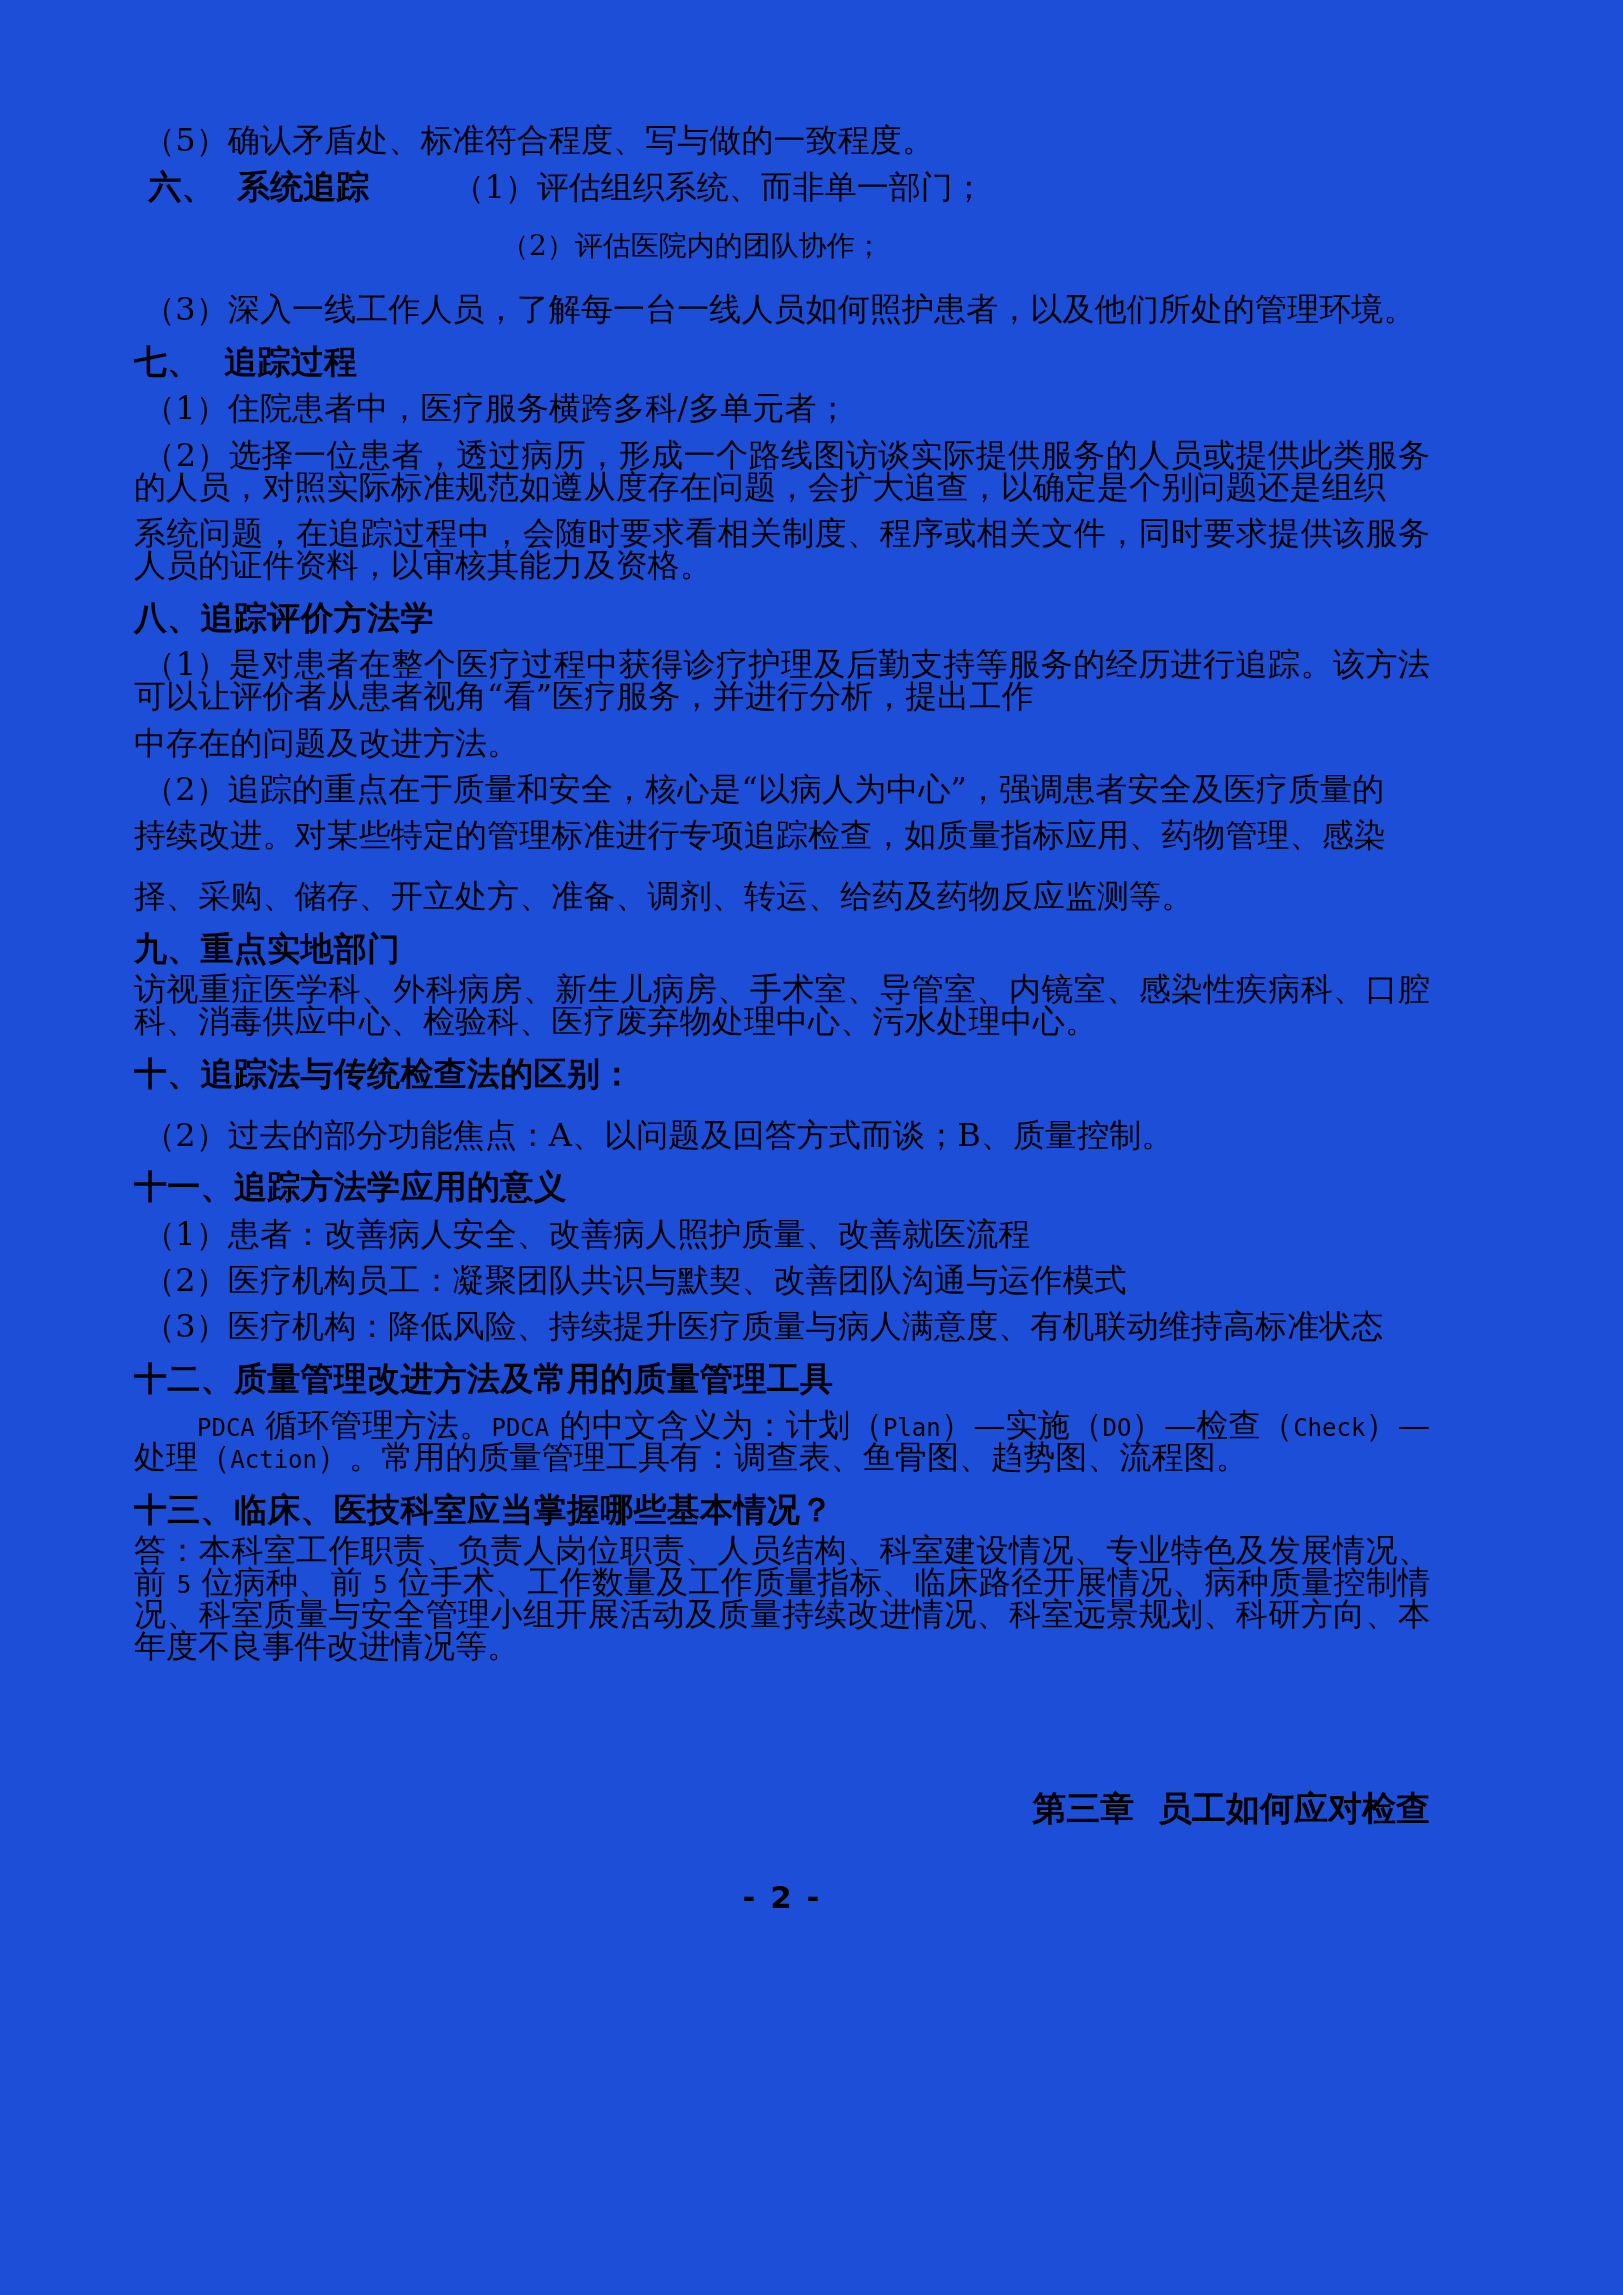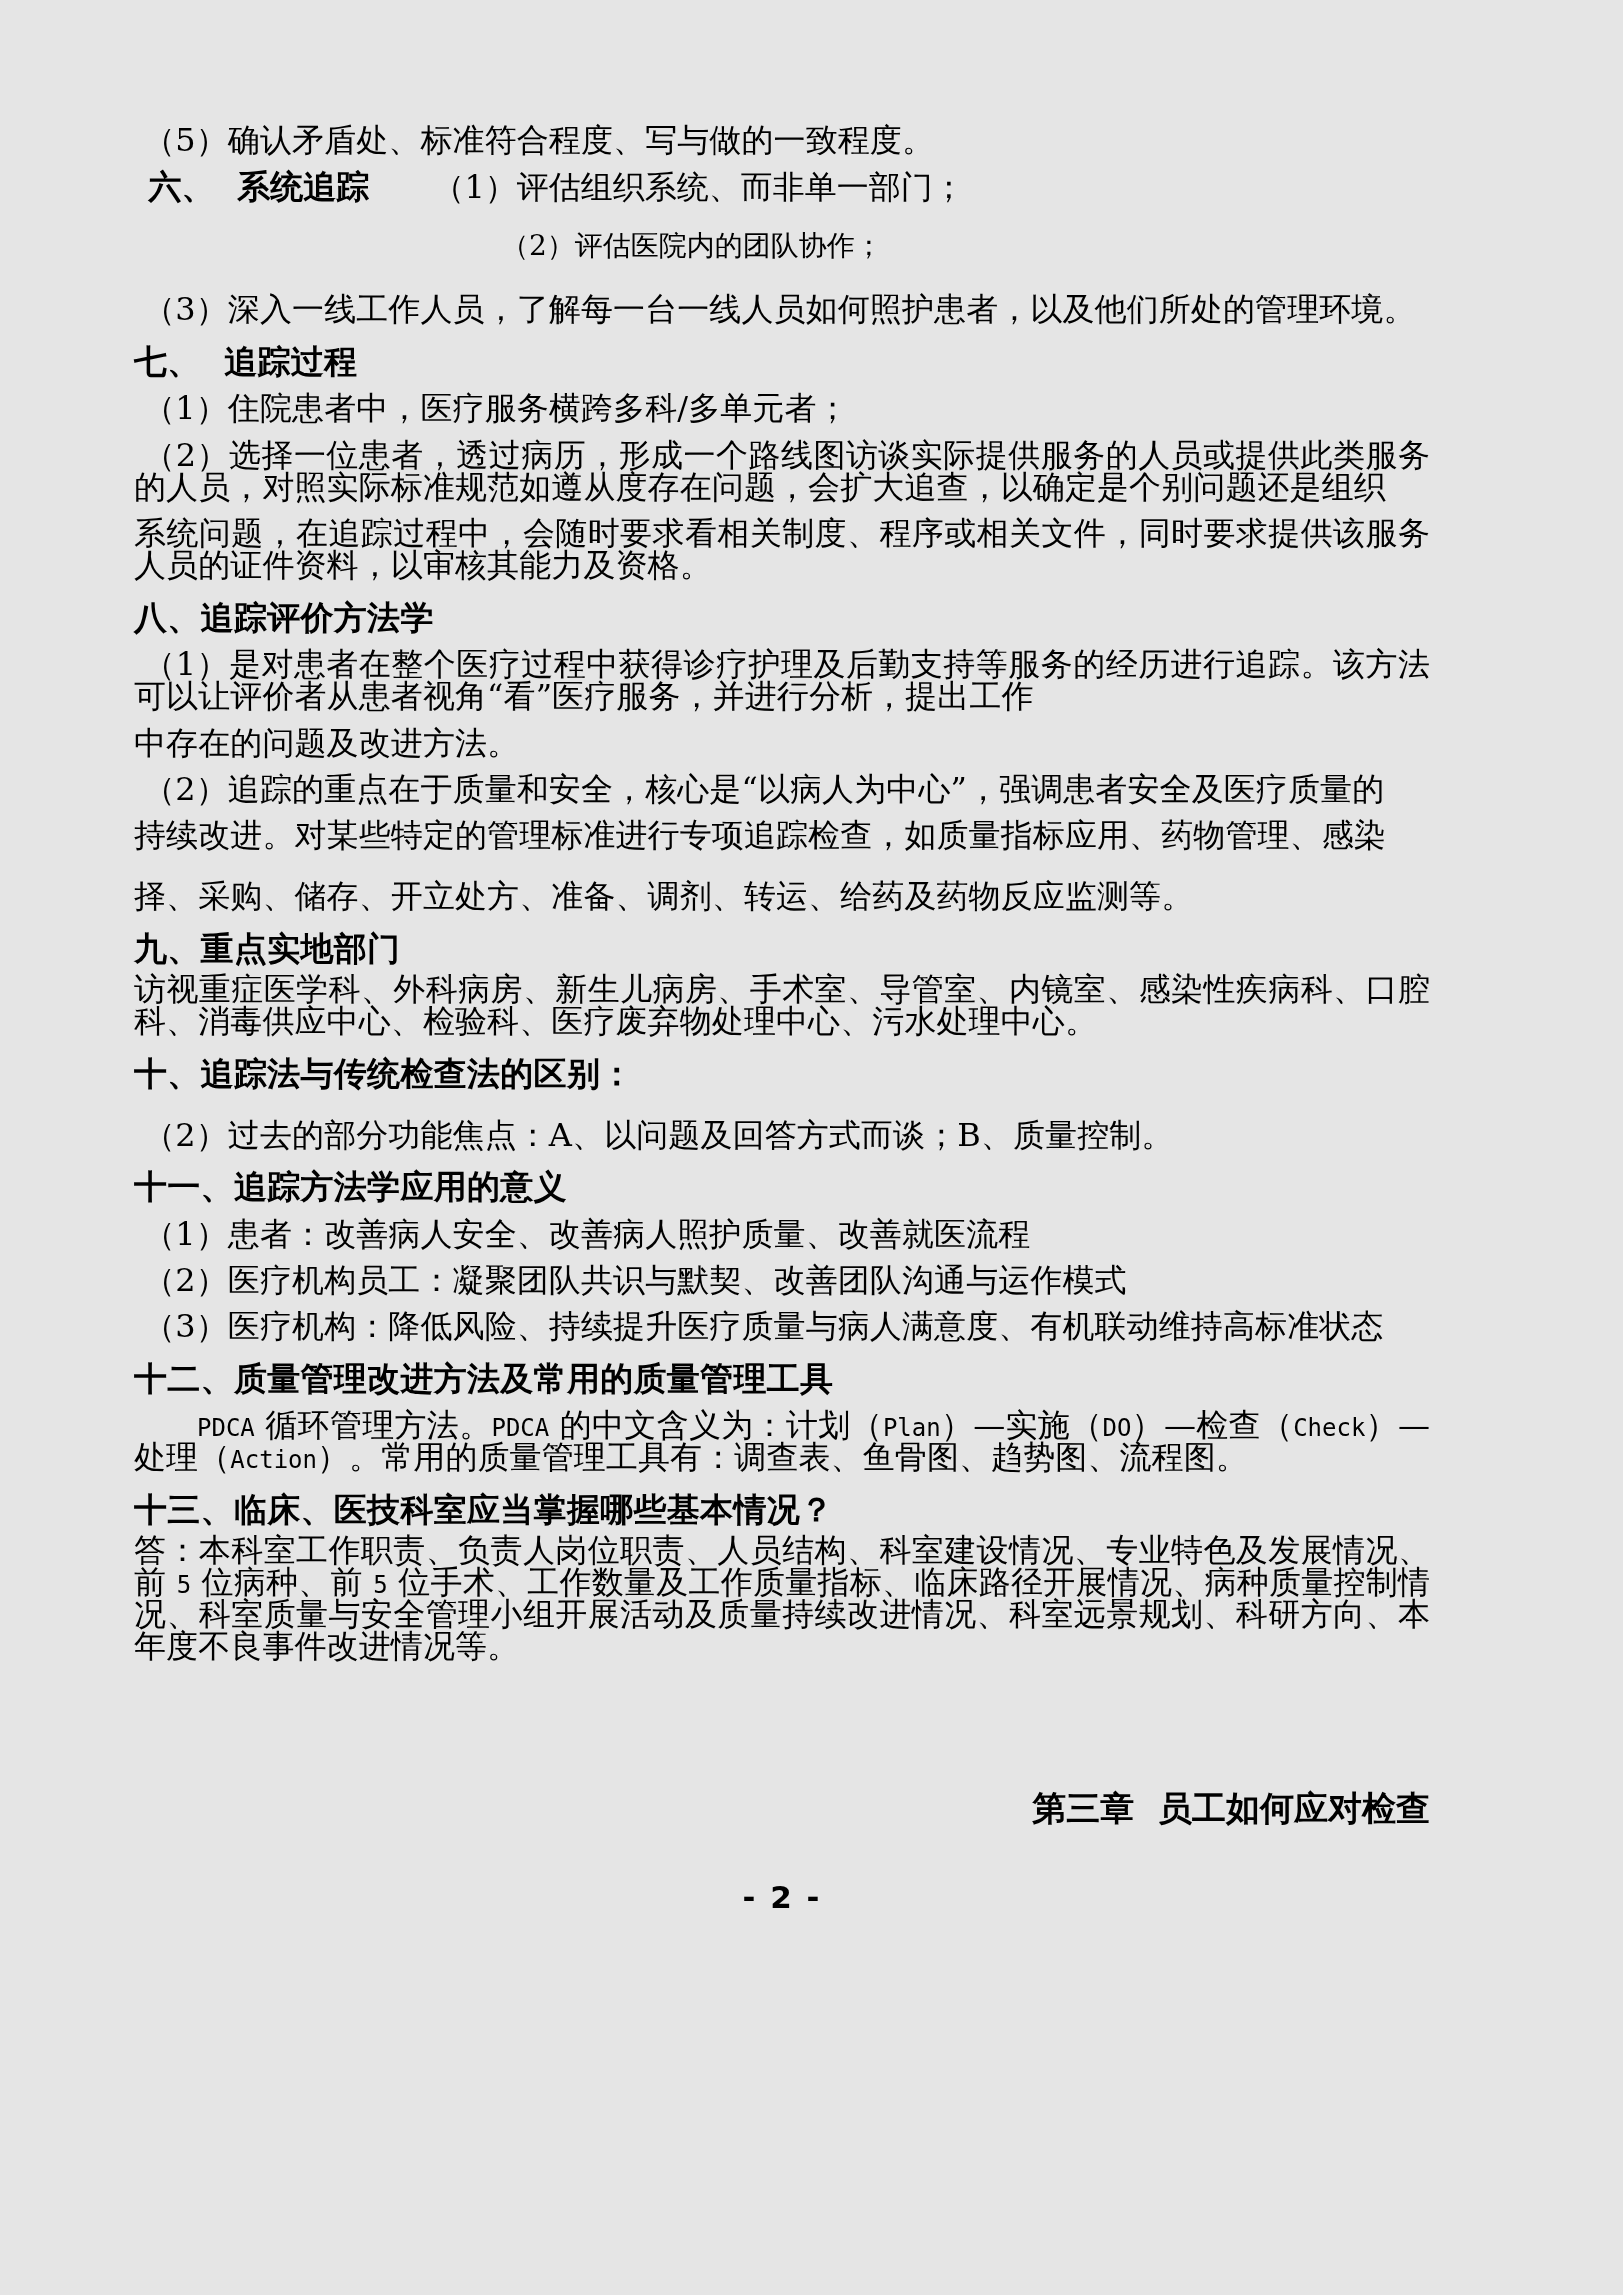--- a/index.html
+++ b/index.html
@@ -14,21 +14,21 @@
     position: relative;
     overflow: hidden;
     font-family: "DejaVu Serif", serif;
     color: #000000;
   }
 
   
   .page {
     position: absolute;
     inset: 0;
-    background: #e5e5e5;
+    background: #1d4ed8;
     box-sizing: border-box;
     padding: 124px 193px 79px 134px;
   }
 
   .flow {
     width: 1296px;
   }
 
   
   .para {
@@ -55,20 +55,21 @@
   
   .gap-xs { height: 8.5px; }
   .gap-s  { height: 14.4px; }
   .gap-m  { height: 19.6px; }
 
   
   .sixth-row {
     display: flex;
     align-items: baseline;
     margin: 0;
+    gap: 20px;
   }
   .sixth-row .h-label {
     font-family: "DejaVu Sans", "Liberation Sans", sans-serif;
     font-weight: 700;
     font-size: 33px;
     line-height: 1.00;
     white-space: pre;
     flex: 0 0 auto;
     padding-left: 14.4px;
   }

